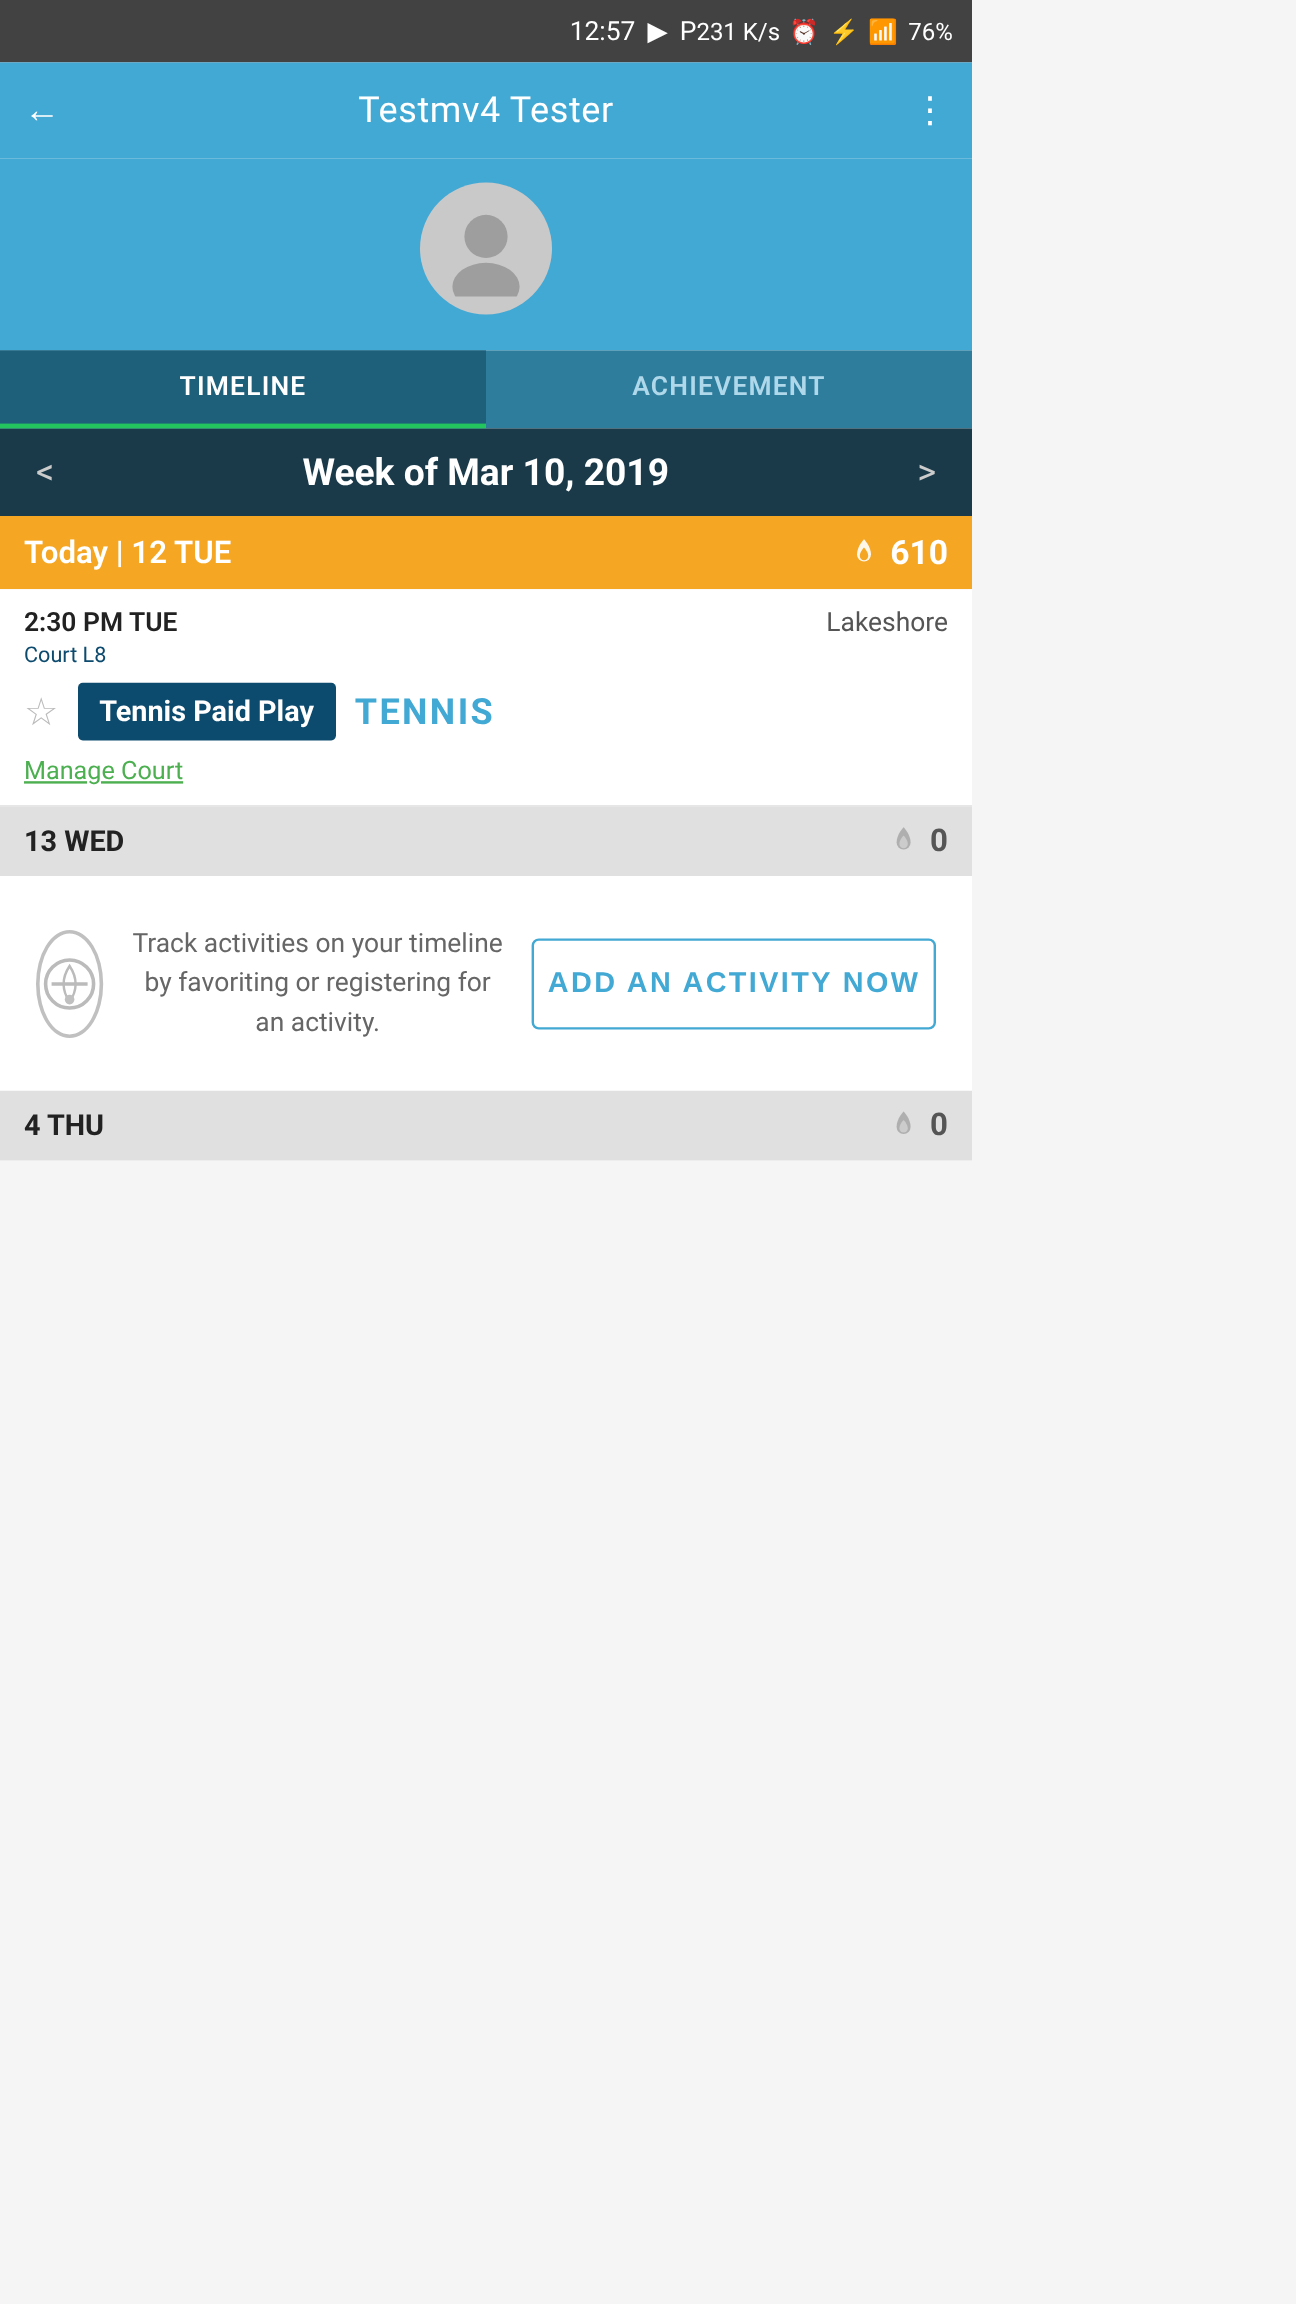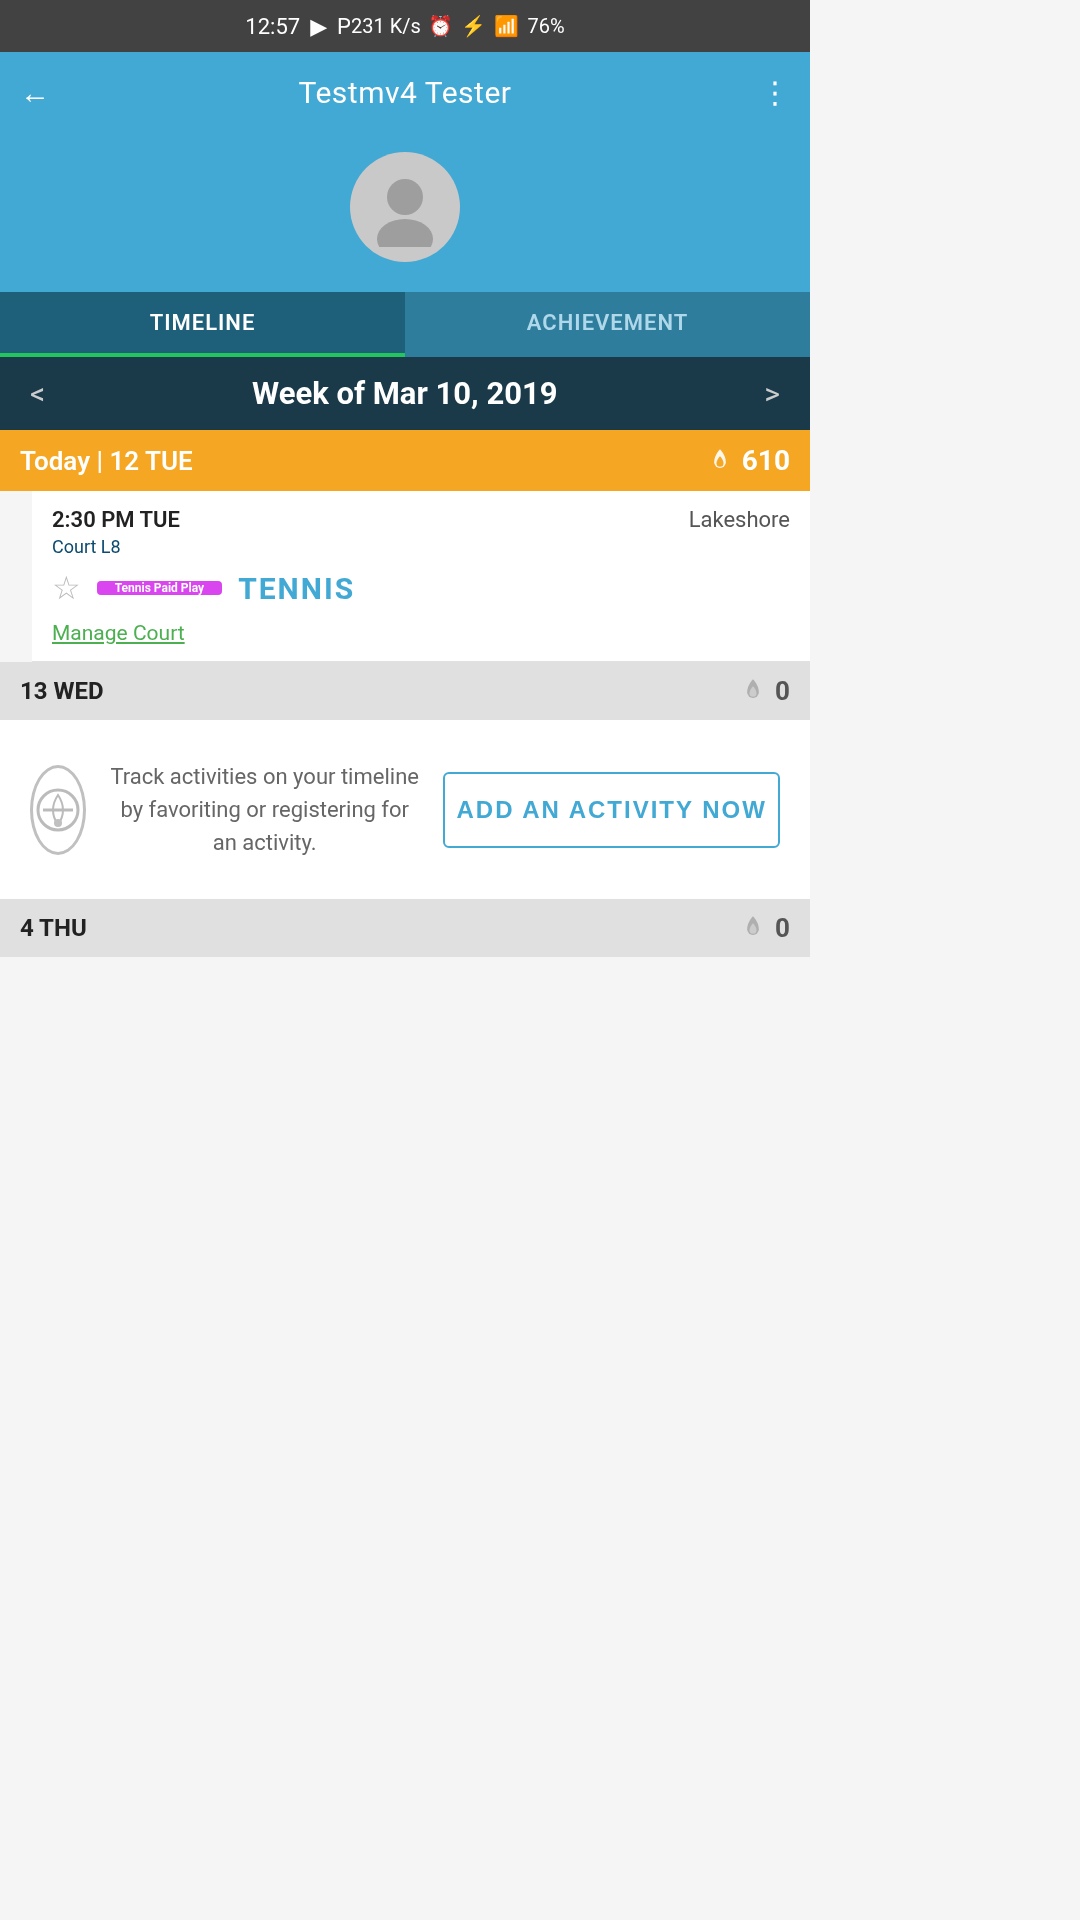--- a/index.html
+++ b/index.html
@@ -13,21 +13,21 @@
     }
 
     
     .status-bar {
       background: #424242;
       color: #fff;
       font-size: 22px;
       padding: 6px 16px;
       display: flex;
       align-items: center;
-      justify-content: center;
+      justify-content: flex-end;
       height: 52px;
     }
     .status-left { display: flex; align-items: center; gap: 10px; }
     .status-right { display: flex; align-items: center; gap: 8px; font-size: 20px; }
 
     
     .header {
       background: #42a8d4;
       color: #fff;
       display: flex;
@@ -125,21 +125,20 @@
       font-size: 28px;
       font-weight: bold;
       color: #fff;
     }
 
     
     .activity-card {
       background: #fff;
       padding: 16px 20px;
       border-bottom: 1px solid #e0e0e0;
-      margin-left: 32px;
     }
     .activity-meta {
       display: flex;
       justify-content: space-between;
       align-items: flex-start;
       margin-bottom: 4px;
     }
     .activity-time {
       font-size: 22px;
       font-weight: 600;
@@ -159,25 +158,25 @@
       align-items: center;
       gap: 16px;
       margin-bottom: 14px;
     }
     .star-icon {
       font-size: 32px;
       color: #bbb;
       cursor: pointer;
     }
     .activity-badge {
-      background: #d946ef;
-      color: #fff;
-      font-size: 12px;
+      background: #0c4a6e;
+      color: #fff;
+      font-size: 24px;
       font-weight: bold;
-      padding: 0 18px;
+      padding: 10px 18px;
       border-radius: 4px;
       white-space: nowrap;
     }
     .activity-sport {
       color: #42a8d4;
       font-size: 30px;
       font-weight: bold;
       letter-spacing: 2px;
     }
     .manage-court-link {

